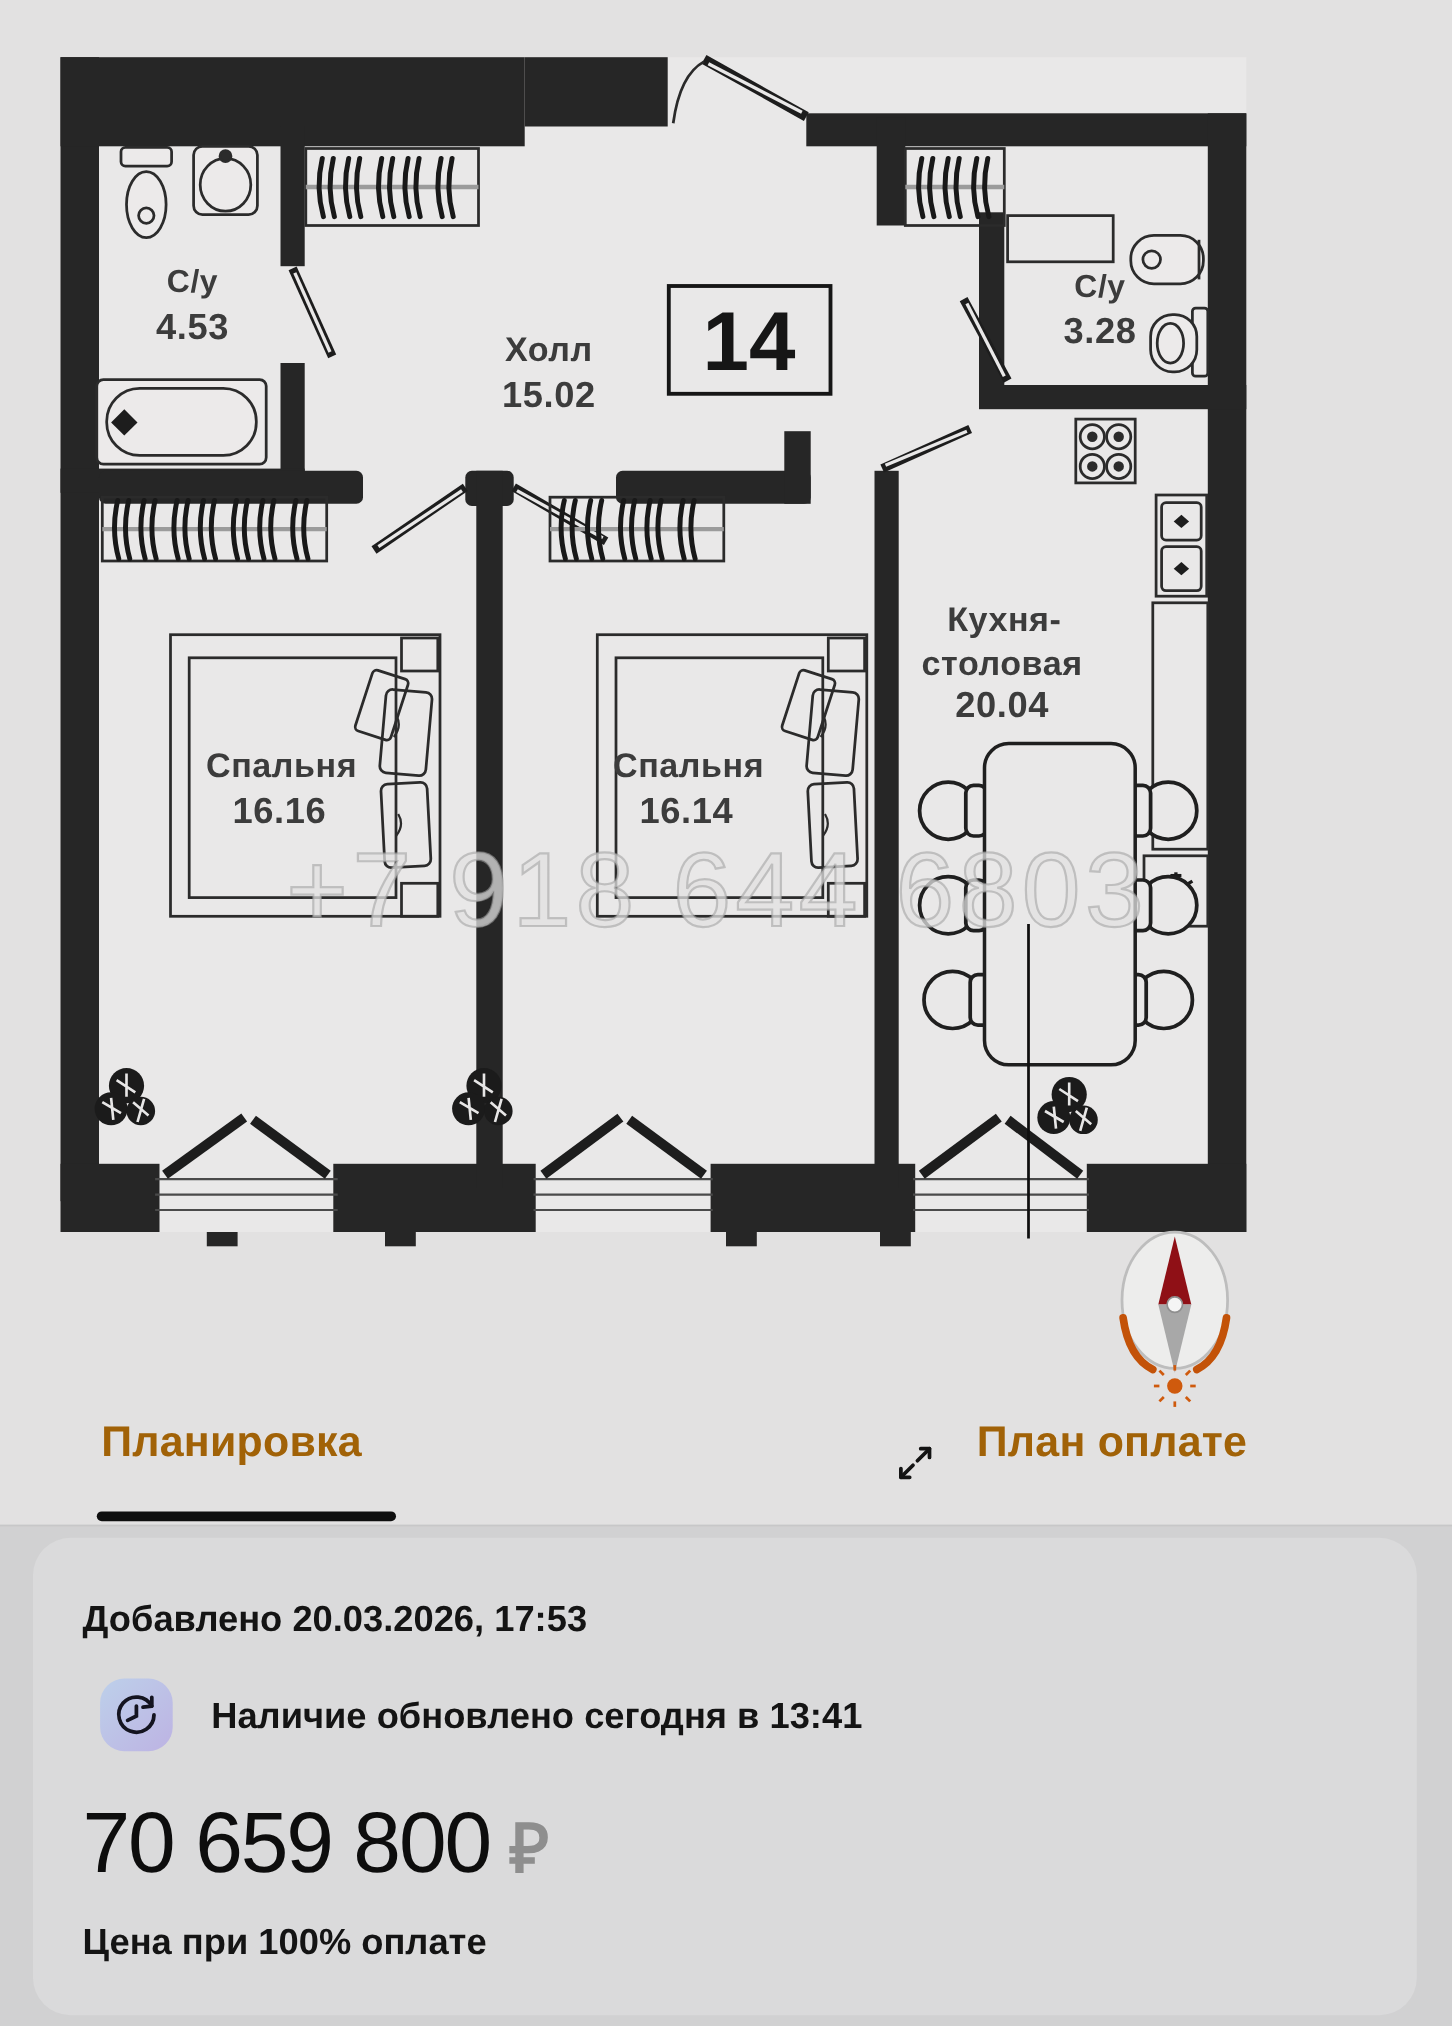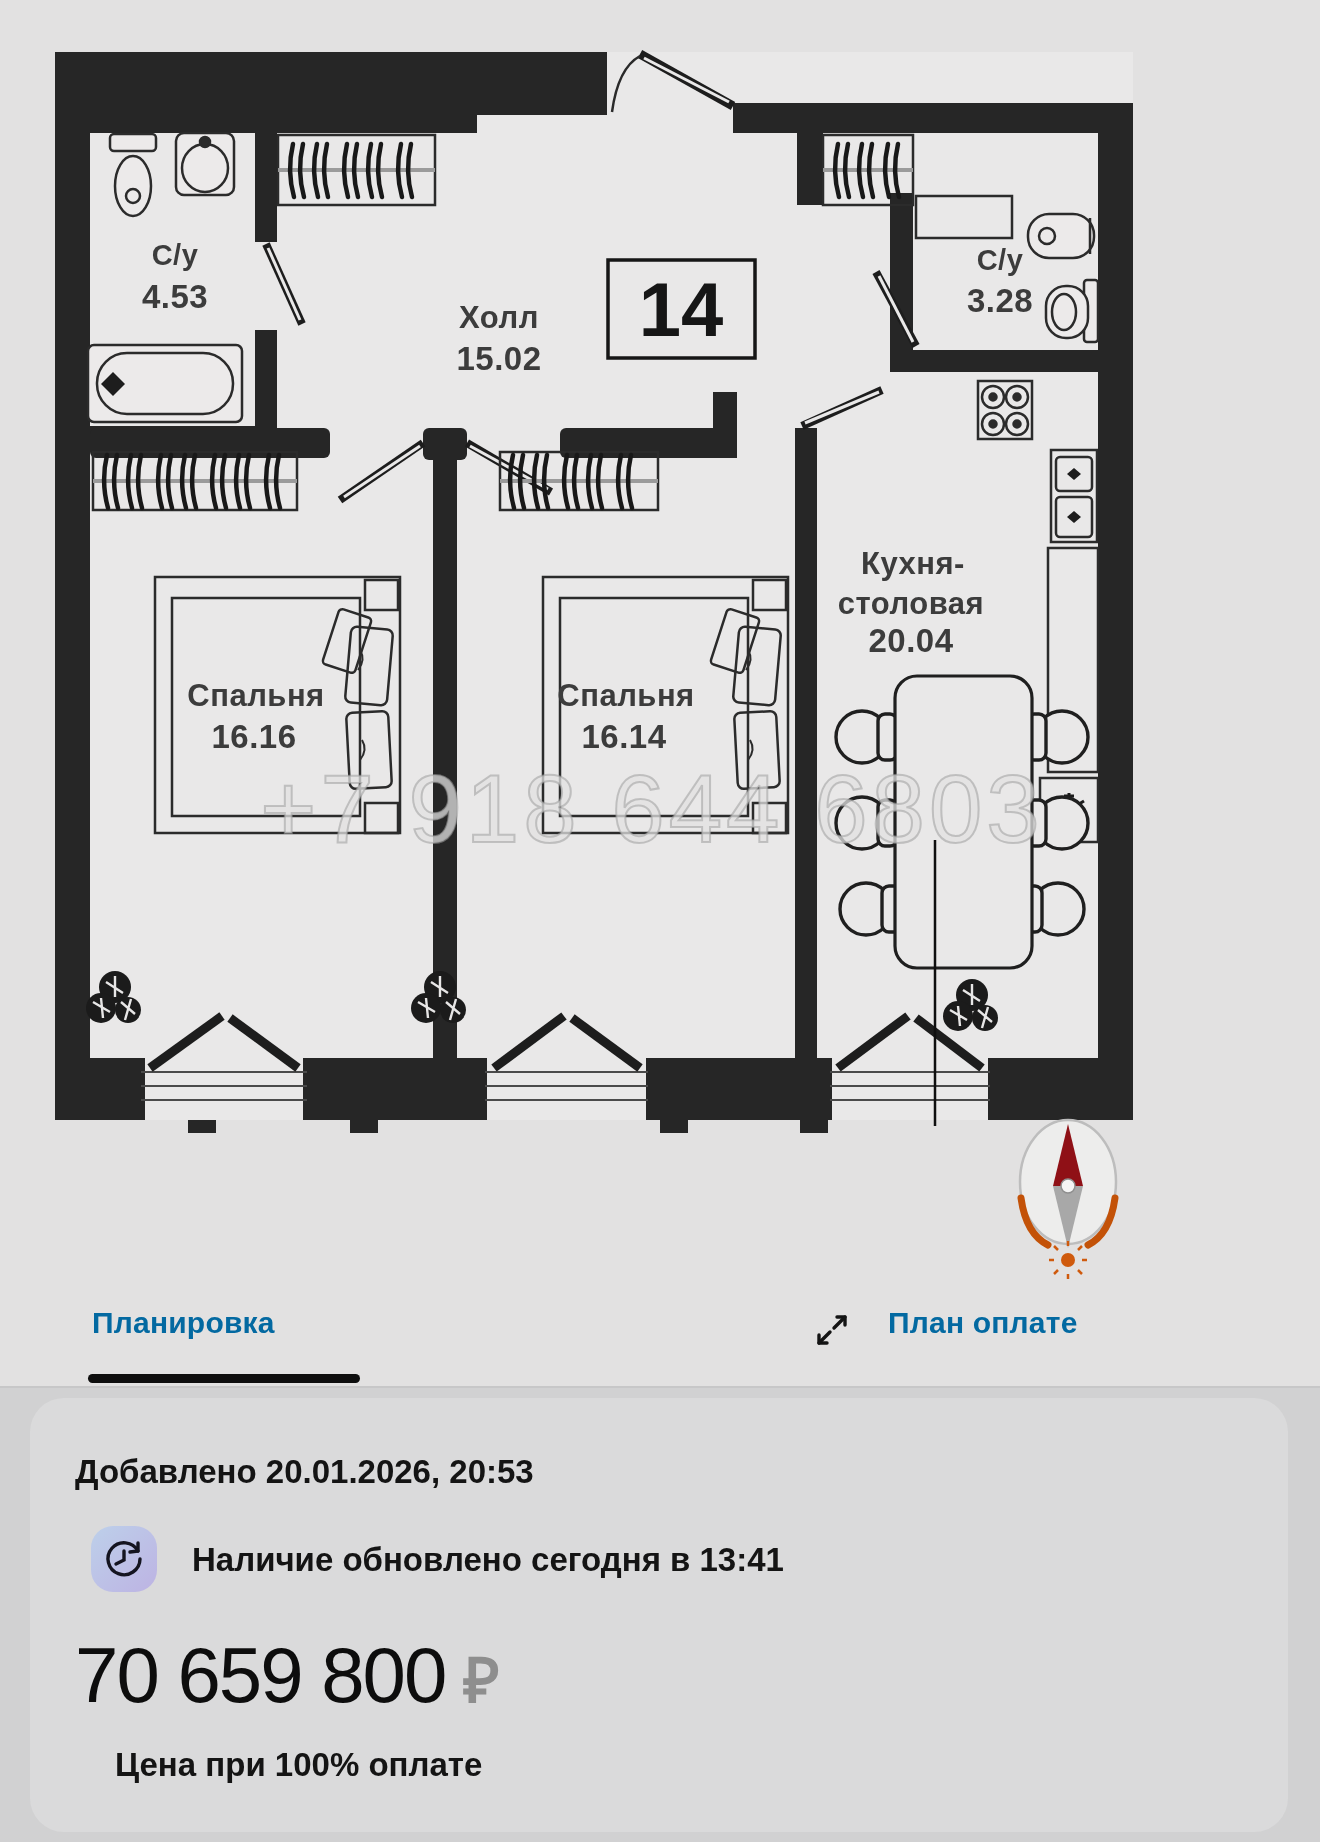--- a/index.html
+++ b/index.html
@@ -2,34 +2,34 @@
 <html><head>
 <meta charset="utf-8">
 <style>
   html,body{margin:0;padding:0;}
   body{font-family:"Liberation Sans", sans-serif;}
   .page{position:relative;width:1320px;height:1842px;background:#e2e1e1;overflow:hidden;}
   .plan-wrap{position:absolute;left:0;top:0;width:1320px;height:1290px;}
   svg text{font-family:"Liberation Sans", sans-serif;}
   .room-label{fill:#3c3c3c;font-weight:600;letter-spacing:.5px;}
   .tabs{position:absolute;left:0;top:1290px;width:1320px;height:96px;}
-  .tab{position:absolute;top:16px;font-size:30px;font-weight:800;color:#0369a1;letter-spacing:.2px;white-space:nowrap;}
+  .tab{position:absolute;top:0;font-size:39px;font-weight:800;color:#a16207;letter-spacing:.2px;white-space:nowrap;}
   .tab-underline{position:absolute;left:88px;top:84px;width:272px;height:9px;border-radius:5px;background:#0e0e0e;}
   .expand-ico{position:absolute;left:808px;top:16px;width:48px;height:48px;}
   .hairline{position:absolute;left:0;top:1386px;width:1320px;height:2px;background:#c7c7c8;}
   .bottom{position:absolute;left:0;top:1388px;width:1320px;height:454px;background:#d1d1d2;}
   .card{position:absolute;left:30px;top:10px;width:1258px;height:434px;border-radius:34px;background:#dadadb;}
   .added{position:absolute;left:45px;top:55px;font-size:33px;font-weight:700;color:#141414;}
   .avail-ico{position:absolute;left:61px;top:128px;width:66px;height:66px;border-radius:22px;
              background:linear-gradient(135deg,#bdd0ea 0%,#bdb3e3 100%);display:flex;align-items:center;justify-content:center;}
   .avail-text{position:absolute;left:162px;top:143px;font-size:33px;font-weight:700;color:#141414;text-align:right;}
   .price-row{position:absolute;left:45px;top:232px;display:flex;align-items:baseline;}
   .price{font-size:78px;font-weight:400;letter-spacing:-2px;color:#0d0d0d;}
   .ruble{font-size:62px;font-weight:700;color:#8e8e8e;margin-left:18px;}
-  .caption{position:absolute;left:45px;top:348px;font-size:33px;font-weight:700;color:#141414;margin-left:40px;}
+  .caption{position:absolute;left:45px;top:348px;font-size:33px;font-weight:700;color:#141414;}
 </style>
 </head>
 <body>
 
 <div class="page">
 
   <div class="plan-wrap">
   <svg width="1320" height="1290" viewBox="0 0 1320 1290">
     <defs>
       <g id="hang" fill="none" stroke="#181818" stroke-width="4.5" stroke-linecap="round">
@@ -345,21 +345,21 @@
       </g>
     </svg>
     <div class="tab" style="left:888px">План оплате</div>
     <div class="tab-underline"></div>
   </div>
 
   <div class="hairline"></div>
 
   <div class="bottom">
     <div class="card">
-      <div class="added">Добавлено 20.01.2026, 20:53</div>
+      <div class="added">Добавлено 20.03.2026, 17:53</div>
 
       <div class="avail-ico">
         <svg width="42" height="42" viewBox="0 0 42 42">
           <g fill="none" stroke="#141420" stroke-width="3.4" stroke-linecap="round">
             <path d="M35,13 A16 16 0 1 0 37,21"></path>
             <path d="M35,5 L35,13 L27,14" stroke-linejoin="round"></path>
             <path d="M21,13 L21,22 L13,26"></path>
           </g>
         </svg>
       </div>

